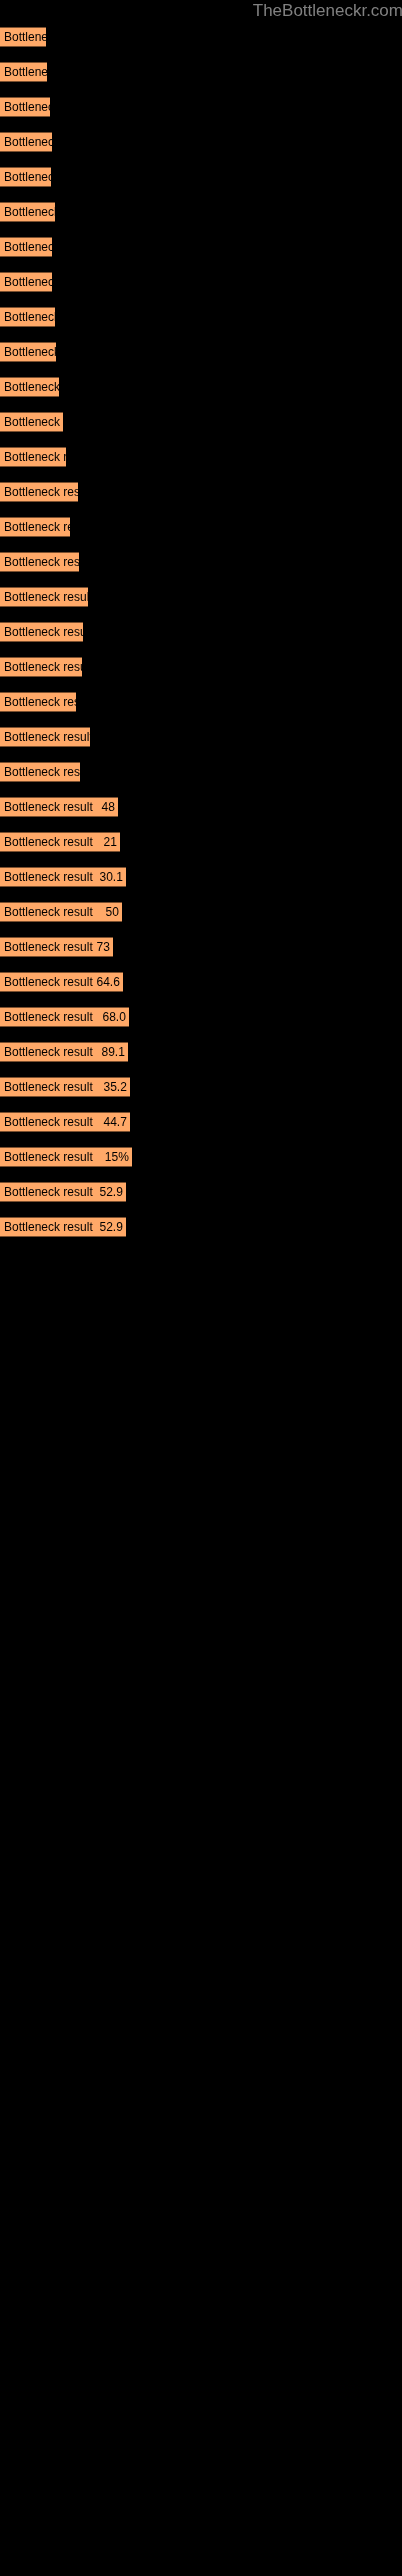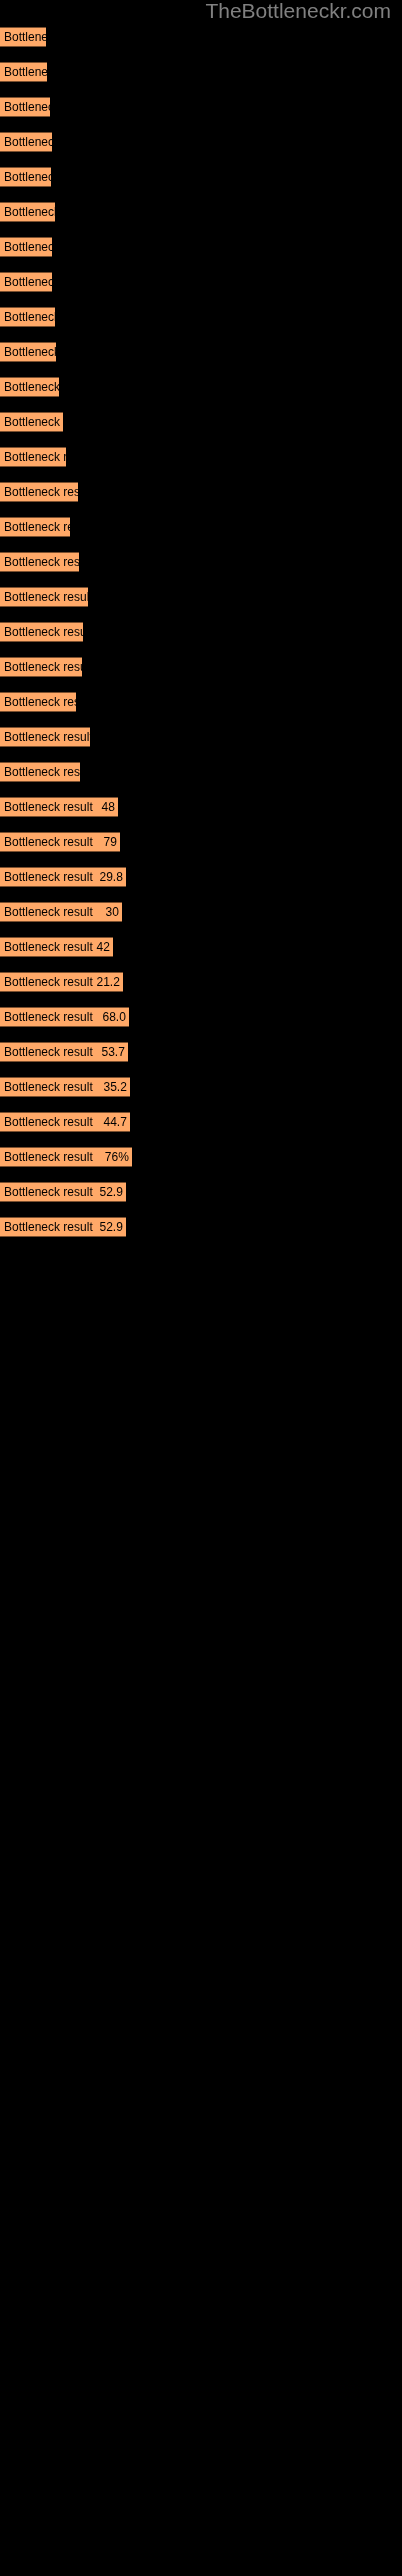--- a/index.html
+++ b/index.html
@@ -17,23 +17,23 @@
     overflow: hidden;
   }
 
   #watermark {
     position: absolute;
     top: 0px;
     left: 0;
     width: 403px;
     height: 21px;
     text-align: right;
-    padding-right: 12px;
+    padding-right: 0;
     color: #808080;
-    font-size: 21px;
+    font-size: 17px;
     line-height: 21px;
     font-family: "Liberation Sans", sans-serif;
     letter-spacing: 0px;
     white-space: nowrap;
   }
 
   #chart {
     position: absolute;
     top: 21px;
     left: 0;
@@ -201,75 +201,75 @@
     </div>
     <div class="row">
       <div class="bar" style="width: 118px;">
         <span class="bar-label">Bottleneck result</span>
         <span class="bar-value">48</span>
       </div>
     </div>
     <div class="row">
       <div class="bar" style="width: 120px;">
         <span class="bar-label">Bottleneck result</span>
-        <span class="bar-value">79</span>
+        <span class="bar-value">21</span>
       </div>
     </div>
     <div class="row">
       <div class="bar" style="width: 126px;">
         <span class="bar-label">Bottleneck result</span>
-        <span class="bar-value">29.8</span>
+        <span class="bar-value">30.1</span>
       </div>
     </div>
     <div class="row">
       <div class="bar" style="width: 122px;">
         <span class="bar-label">Bottleneck result</span>
-        <span class="bar-value">30</span>
+        <span class="bar-value">50</span>
       </div>
     </div>
     <div class="row">
       <div class="bar" style="width: 113px;">
         <span class="bar-label">Bottleneck result</span>
-        <span class="bar-value">42</span>
+        <span class="bar-value">73</span>
       </div>
     </div>
     <div class="row">
       <div class="bar" style="width: 123px;">
         <span class="bar-label">Bottleneck result</span>
-        <span class="bar-value">21.2</span>
+        <span class="bar-value">64.6</span>
       </div>
     </div>
     <div class="row">
       <div class="bar" style="width: 129px;">
         <span class="bar-label">Bottleneck result</span>
         <span class="bar-value">68.0</span>
       </div>
     </div>
     <div class="row">
       <div class="bar" style="width: 128px;">
         <span class="bar-label">Bottleneck result</span>
-        <span class="bar-value">53.7</span>
+        <span class="bar-value">89.1</span>
       </div>
     </div>
     <div class="row">
       <div class="bar" style="width: 130px;">
         <span class="bar-label">Bottleneck result</span>
         <span class="bar-value">35.2</span>
       </div>
     </div>
     <div class="row">
       <div class="bar" style="width: 130px;">
         <span class="bar-label">Bottleneck result</span>
         <span class="bar-value">44.7</span>
       </div>
     </div>
     <div class="row">
       <div class="bar" style="width: 132px;">
         <span class="bar-label">Bottleneck result</span>
-        <span class="bar-value">76%</span>
+        <span class="bar-value">15%</span>
       </div>
     </div>
     <div class="row">
       <div class="bar" style="width: 126px;">
         <span class="bar-label">Bottleneck result</span>
         <span class="bar-value">52.9</span>
       </div>
     </div>
     <div class="row">
       <div class="bar" style="width: 126px;">

